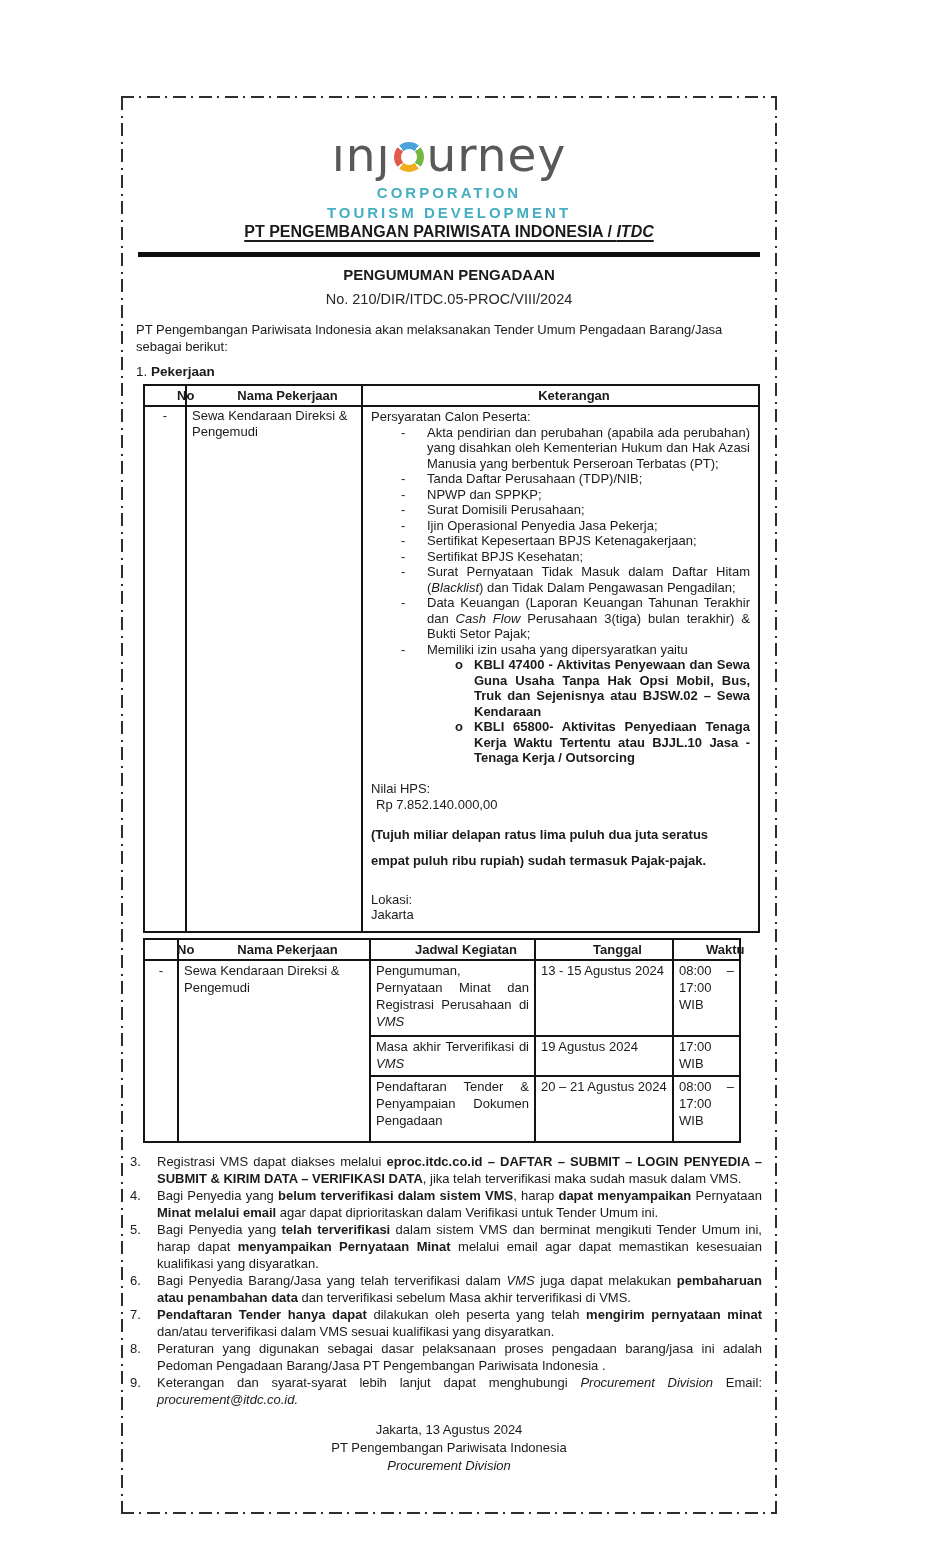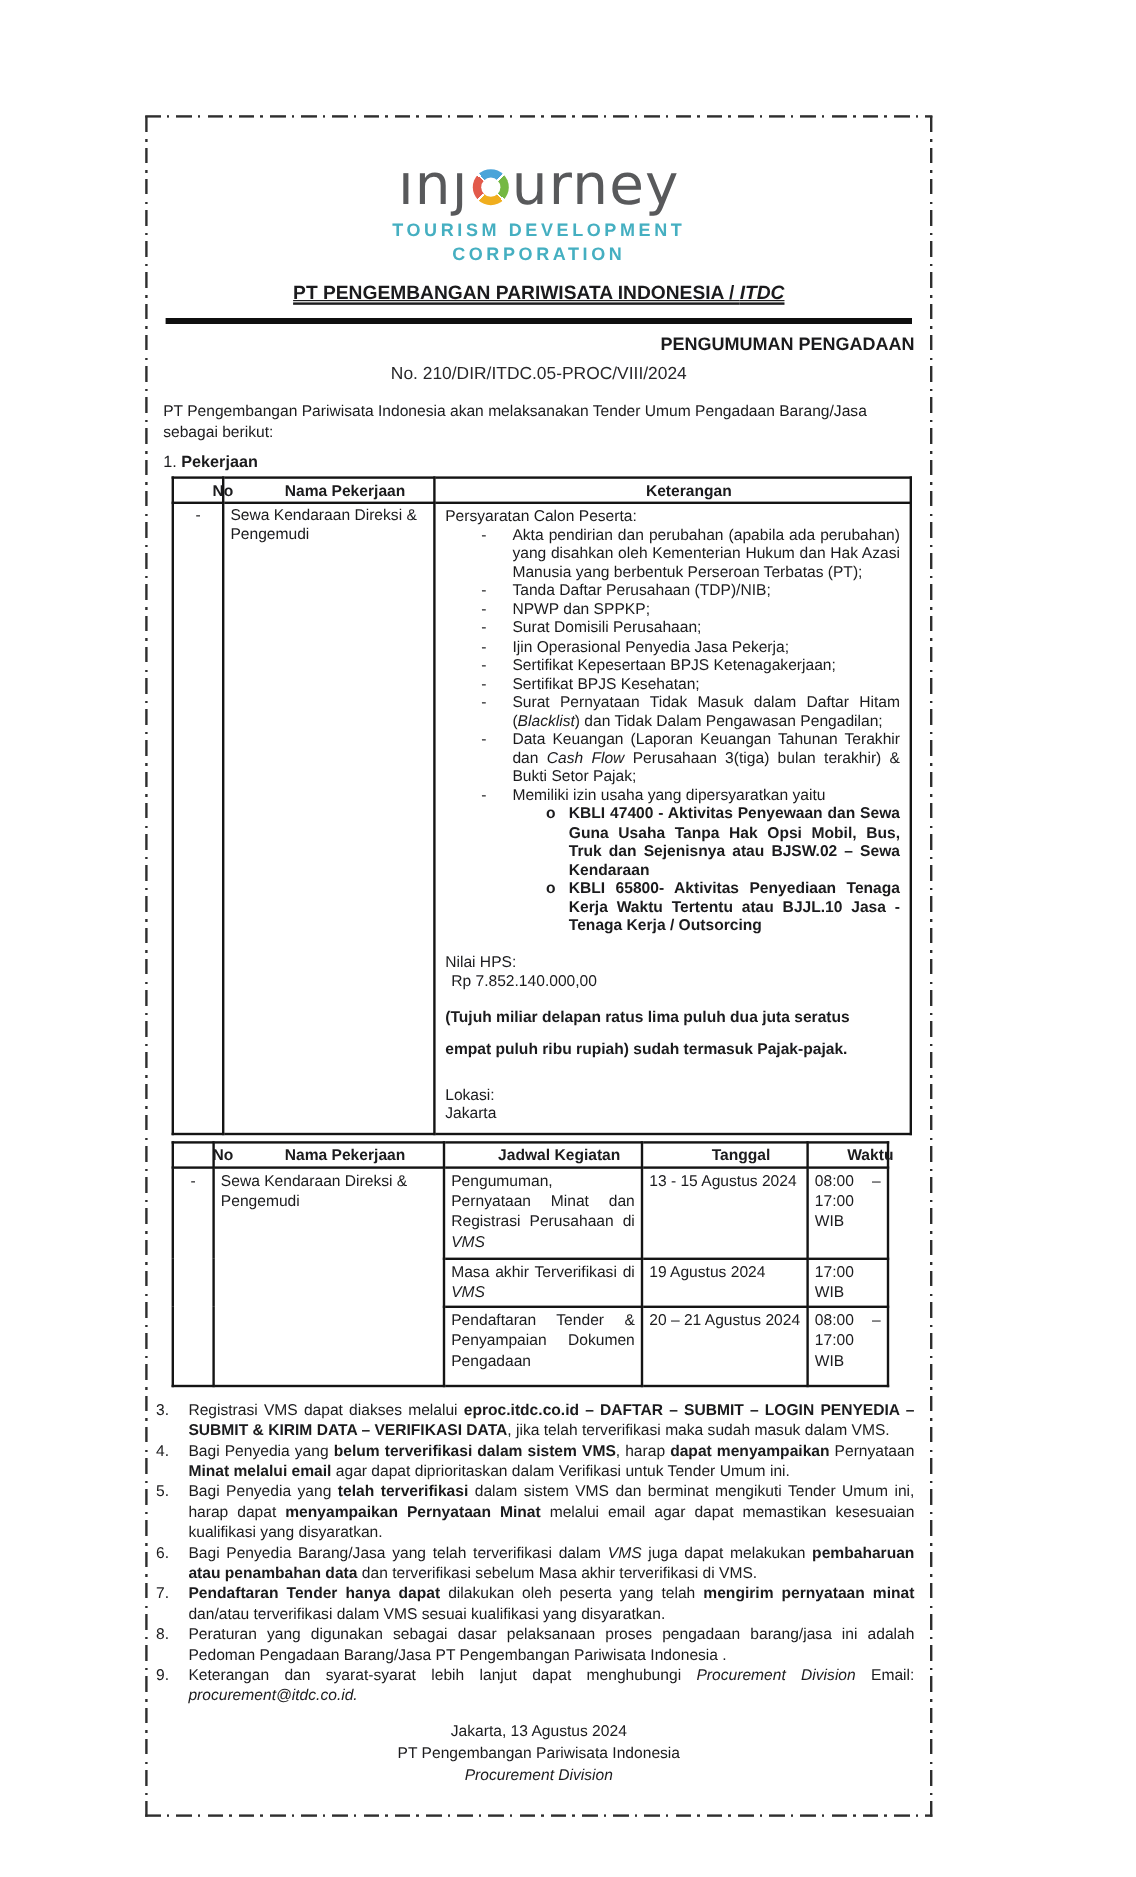--- a/index.html
+++ b/index.html
@@ -27,25 +27,25 @@
     display:inline-block;width:30px;height:30px;border-radius:50%;margin:0 3px;vertical-align:-1px;position:relative;
     background:conic-gradient(from -45deg,
       #fff 0deg 4deg, var(--m-top) 4deg 86deg, #fff 86deg 94deg,
       var(--m-right) 94deg 176deg, #fff 176deg 184deg,
       var(--m-bottom) 184deg 266deg, #fff 266deg 274deg,
       var(--m-left) 274deg 356deg, #fff 356deg 360deg);
   }
   .logo-mark::after{content:"";position:absolute;inset:7px;border-radius:50%;background:#fff;}
   .logo-sub{color:var(--teal,#45AFC1);font-weight:bold;font-size:15px;line-height:19px;letter-spacing:3px;margin-top:1px;}
 
-  .company{margin-top:14px;text-align:center;font-weight:bold;font-size:16px;text-decoration:underline;}
+  .company{margin-top:1px;text-align:center;font-weight:bold;font-size:16px;}
   .company .und{text-decoration:underline;text-decoration-thickness:2px;text-underline-offset:3px;}
   .company .abbr{font-style:italic;}
   .rule{height:5px;background:#0f0f0f;margin:11px 2px 5px 2px;}
-  .doc-title{margin-top:9px;text-align:right;font-weight:bold;font-size:15px;}
+  .doc-title{margin-top:9px;text-align:center;font-weight:bold;font-size:15px;}
   .doc-num{margin-top:8px;text-align:center;font-size:14.5px;color:#28282a;}
 
   .intro{margin-top:14px;font-size:13px;line-height:17px;}
   .sec-head{margin-top:9px;font-size:13.5px;}
   .sec-head .lbl{font-weight:bold;}
 
   table{border-collapse:collapse;margin:5px 0 0 7px;table-layout:fixed;}
   th,td{border:2px solid #141414;vertical-align:top;font-size:13px;padding:1px 5px;}
   th{font-weight:bold;text-align:center;line-height:17px;padding-left:32px;}
   .t1{width:615px;}
@@ -85,22 +85,22 @@
 <div class="sheet">
   <div class="bh top"></div>
   <div class="bh bot"></div>
   <div class="bv lef"></div>
   <div class="bv rig"></div>
 
   <div class="content">
 
     <div class="logo-wrap">
       <div class="logo-word"><span>ınȷ</span><span class="logo-mark"></span><span>urney</span></div>
+      <div class="logo-sub">CORPORATION</div>
       <div class="logo-sub">TOURISM DEVELOPMENT</div>
-      <div class="logo-sub">CORPORATION</div>
     </div>
 
     <div class="company"><span class="und"><span>PT PENGEMBANGAN  PARIWISATA INDONESIA / </span><span class="abbr">ITDC</span></span></div>
 
     <div class="rule"></div>
 
     <div class="doc-title">PENGUMUMAN PENGADAAN</div>
     <div class="doc-num">No. 210/DIR/ITDC.05-PROC/VIII/2024</div>
 
     <div class="intro">PT Pengembangan Pariwisata Indonesia  akan melaksanakan Tender Umum Pengadaan Barang/Jasa sebagai berikut:</div>

